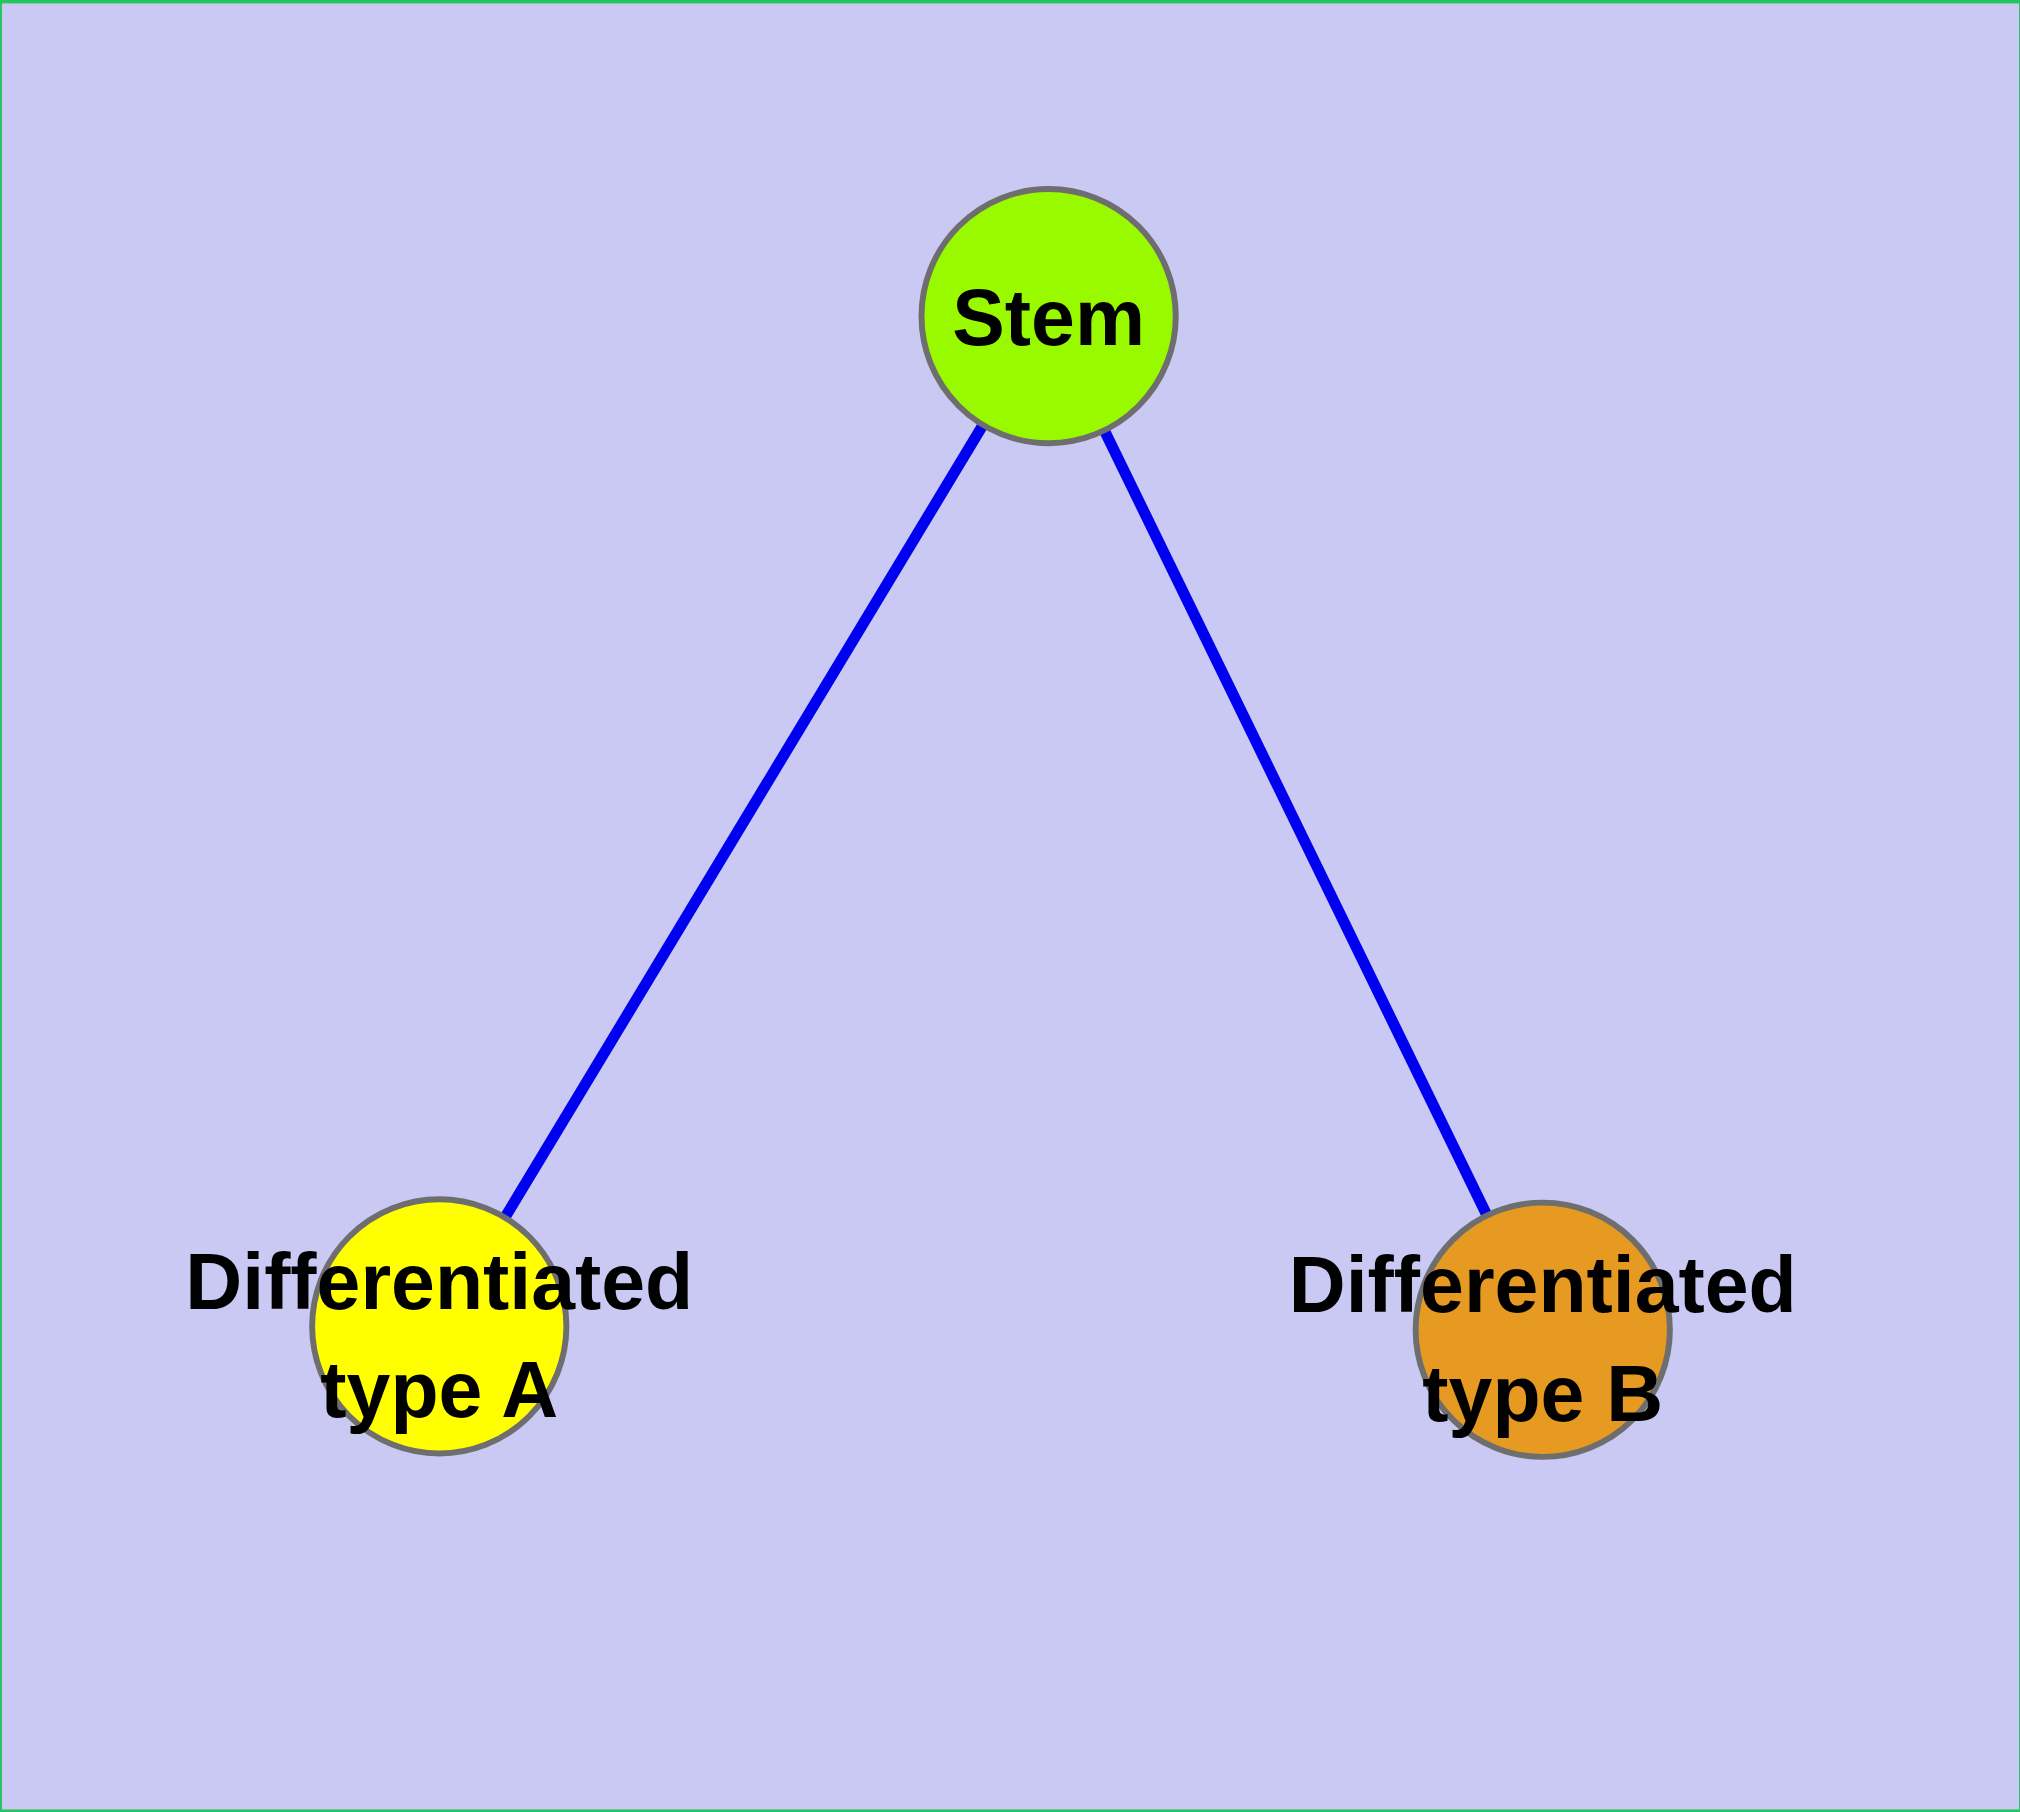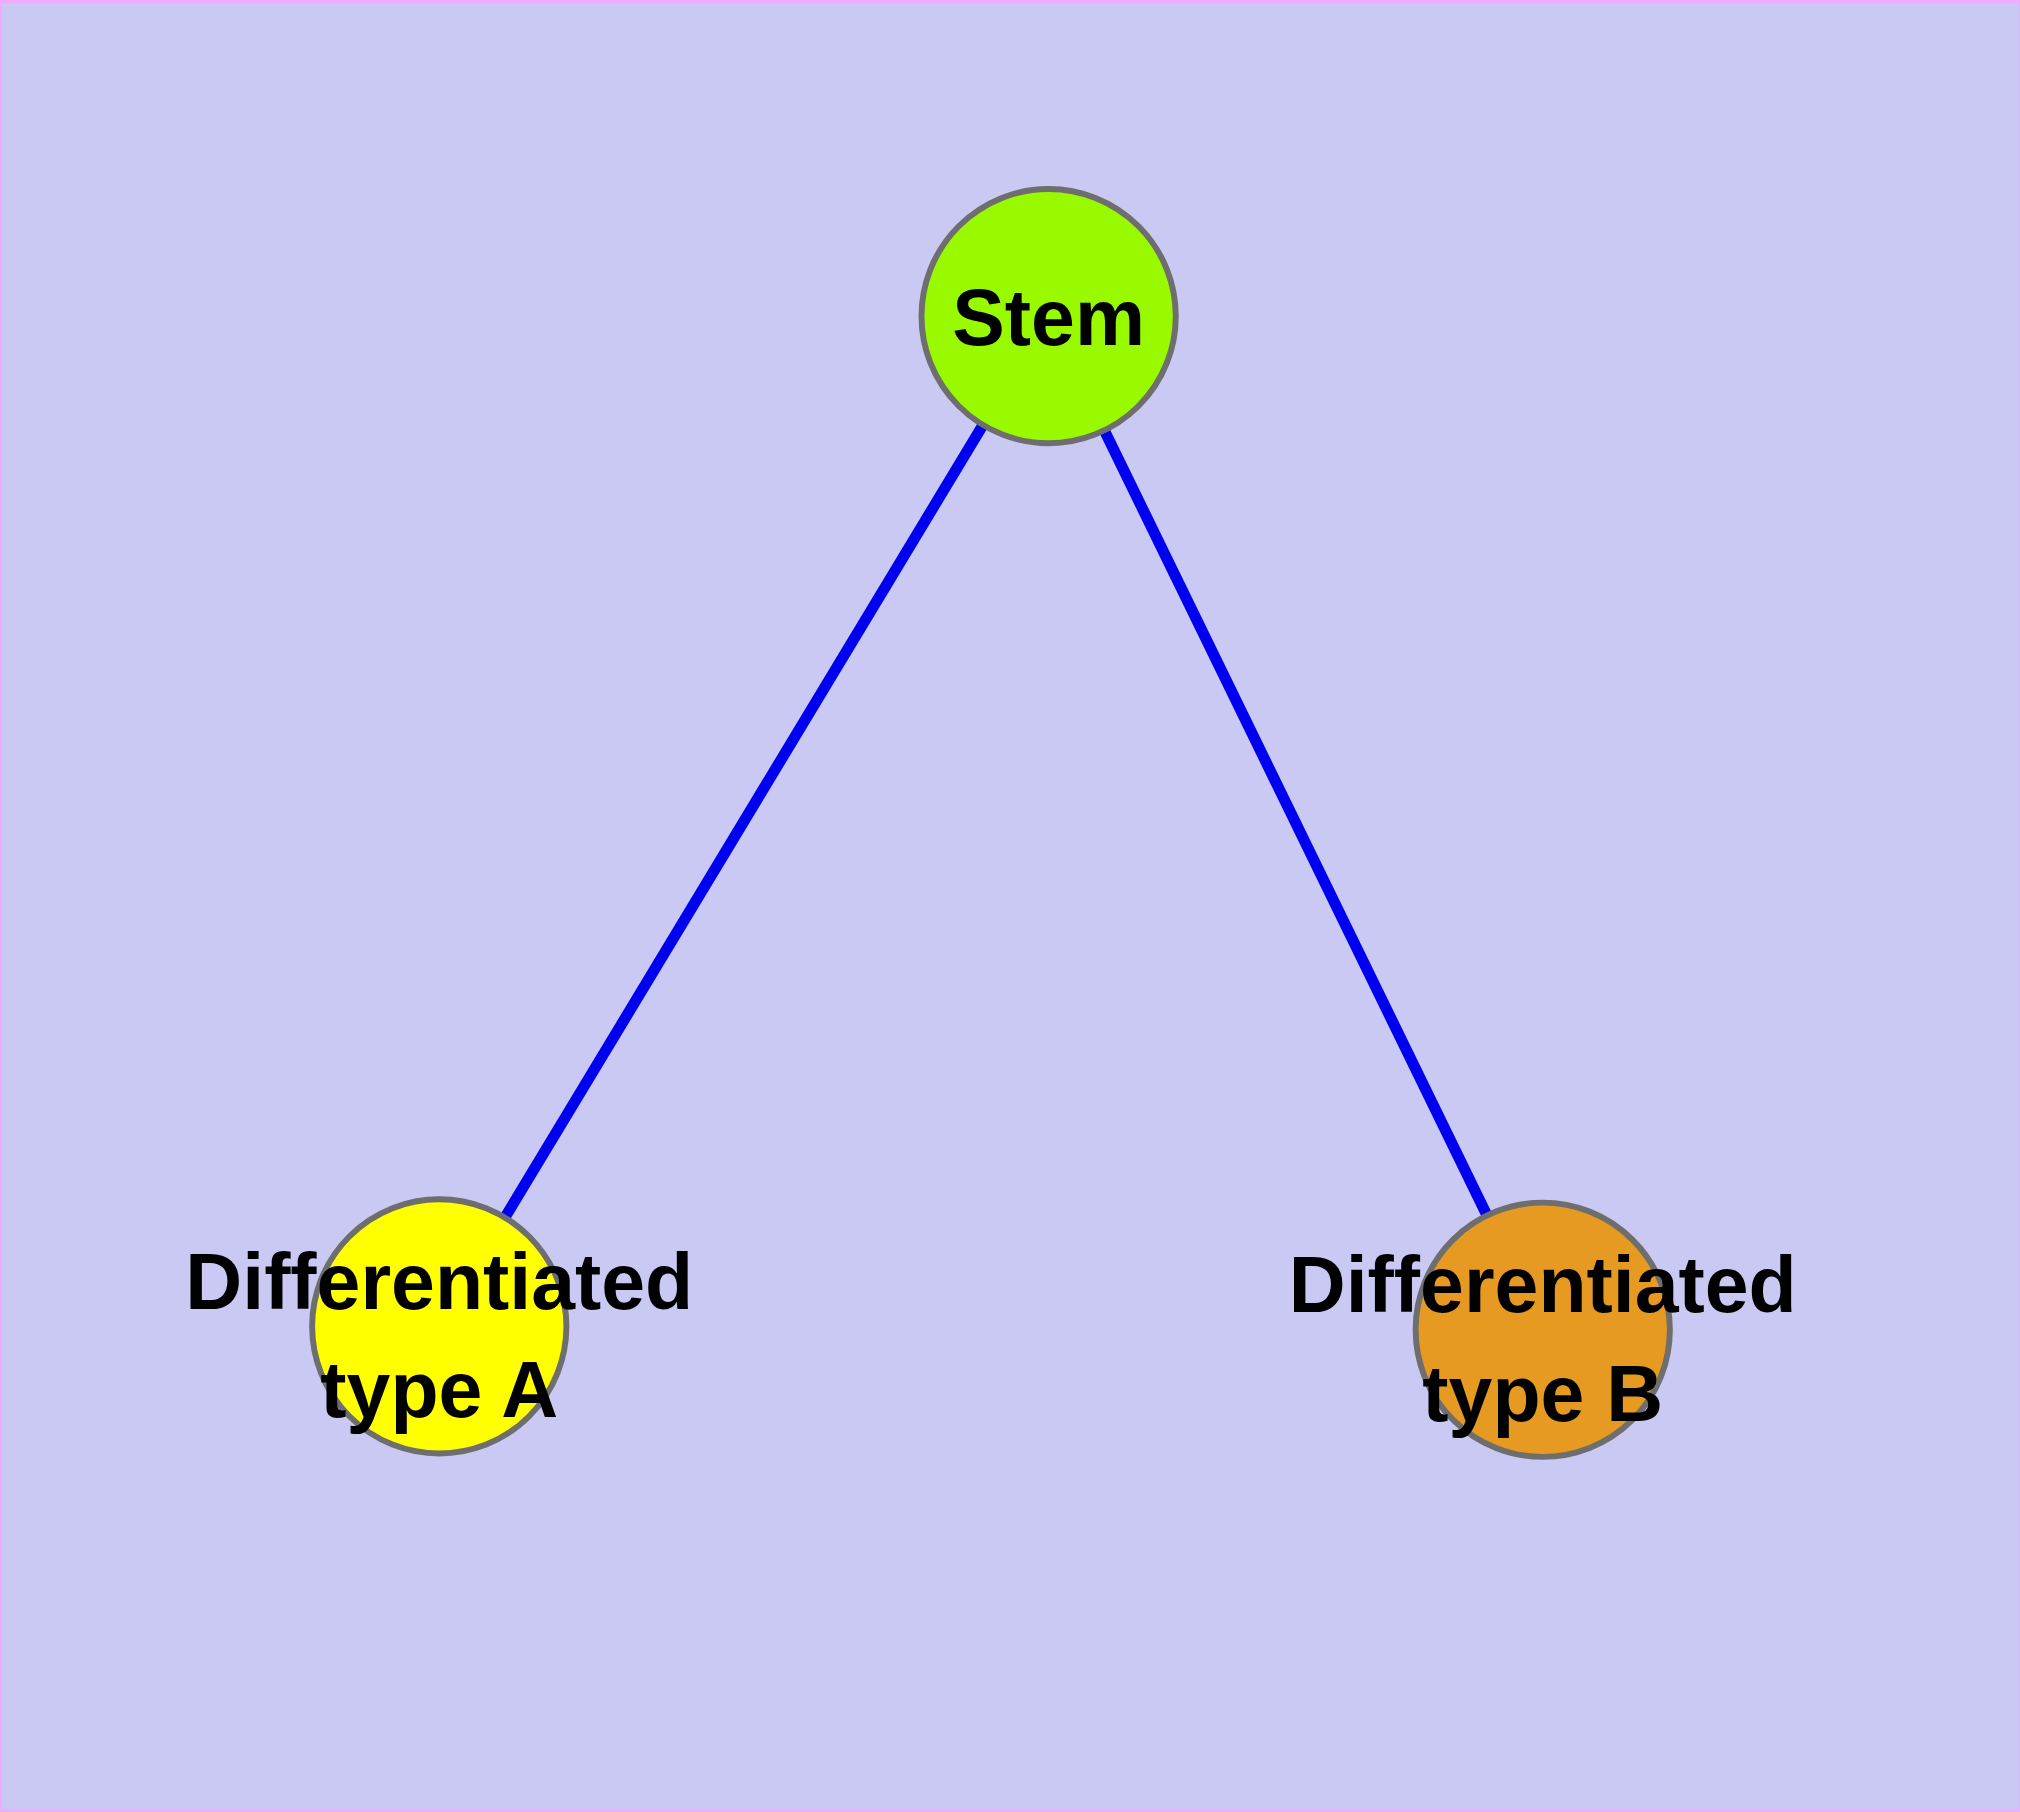--- a/index.html
+++ b/index.html
@@ -4,21 +4,21 @@
 <style>
   html, body {
     margin: 0;
     padding: 0;
     background: #ffffff;
   }
   .stage {
     position: relative;
     width: 2021px;
     height: 1812px;
-    background: #f0abfc;
+    background: #22c55e;
     overflow: hidden;
   }
   .stage svg {
     display: block;
     width: 2021px;
     height: 1812px;
   }
   .node-label {
     font-family: "Liberation Sans", sans-serif;
     font-weight: bold;

